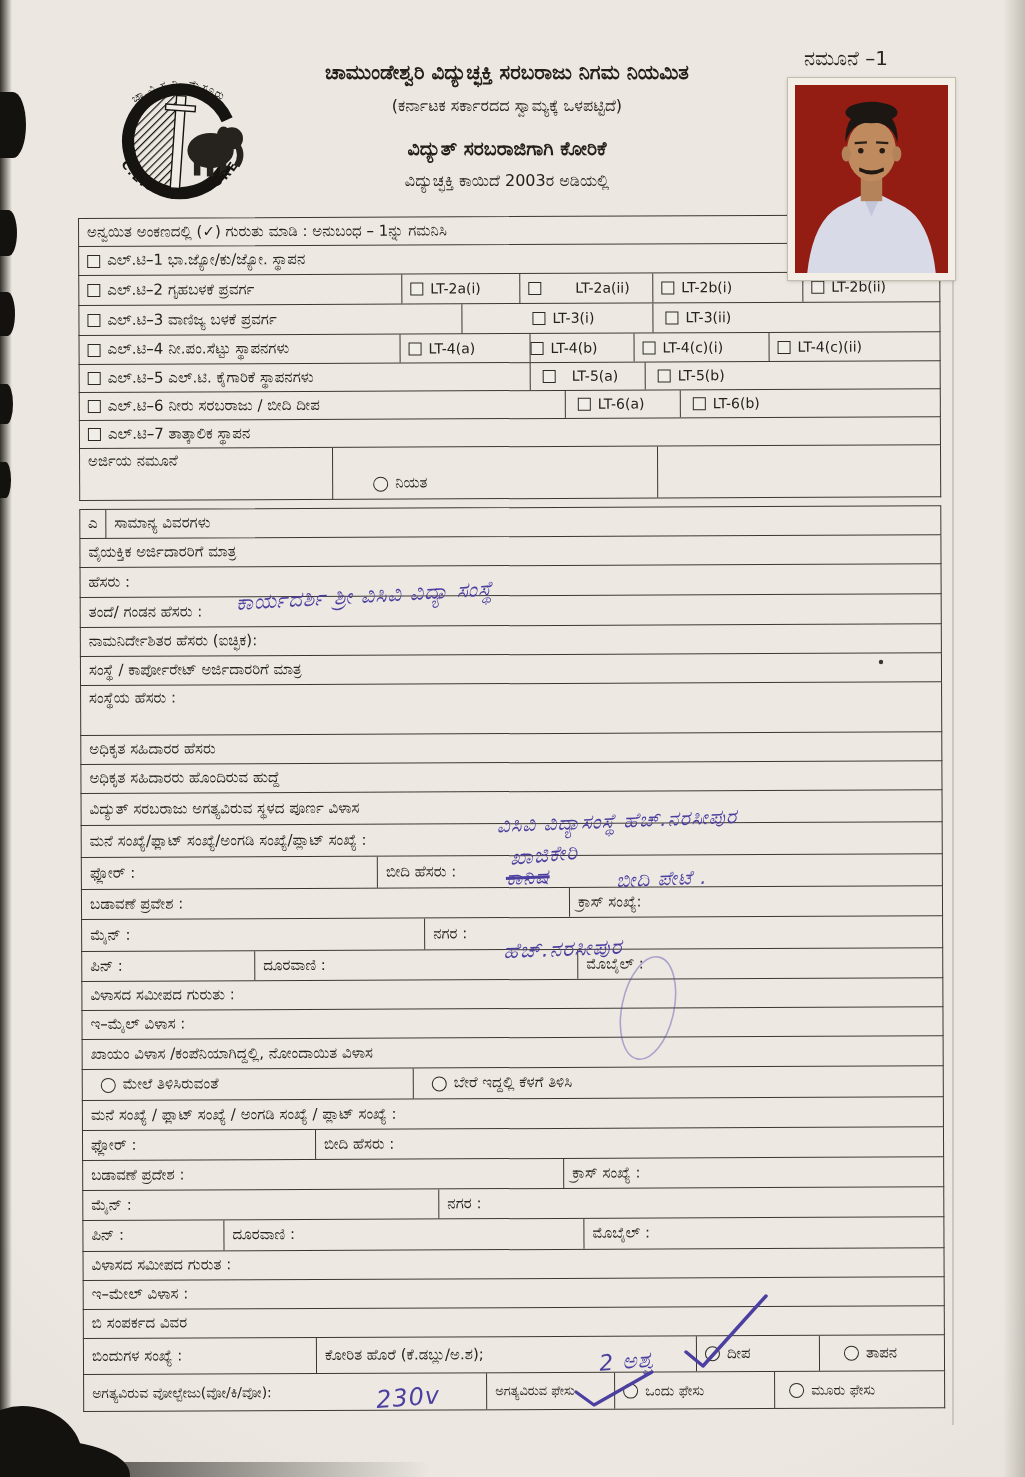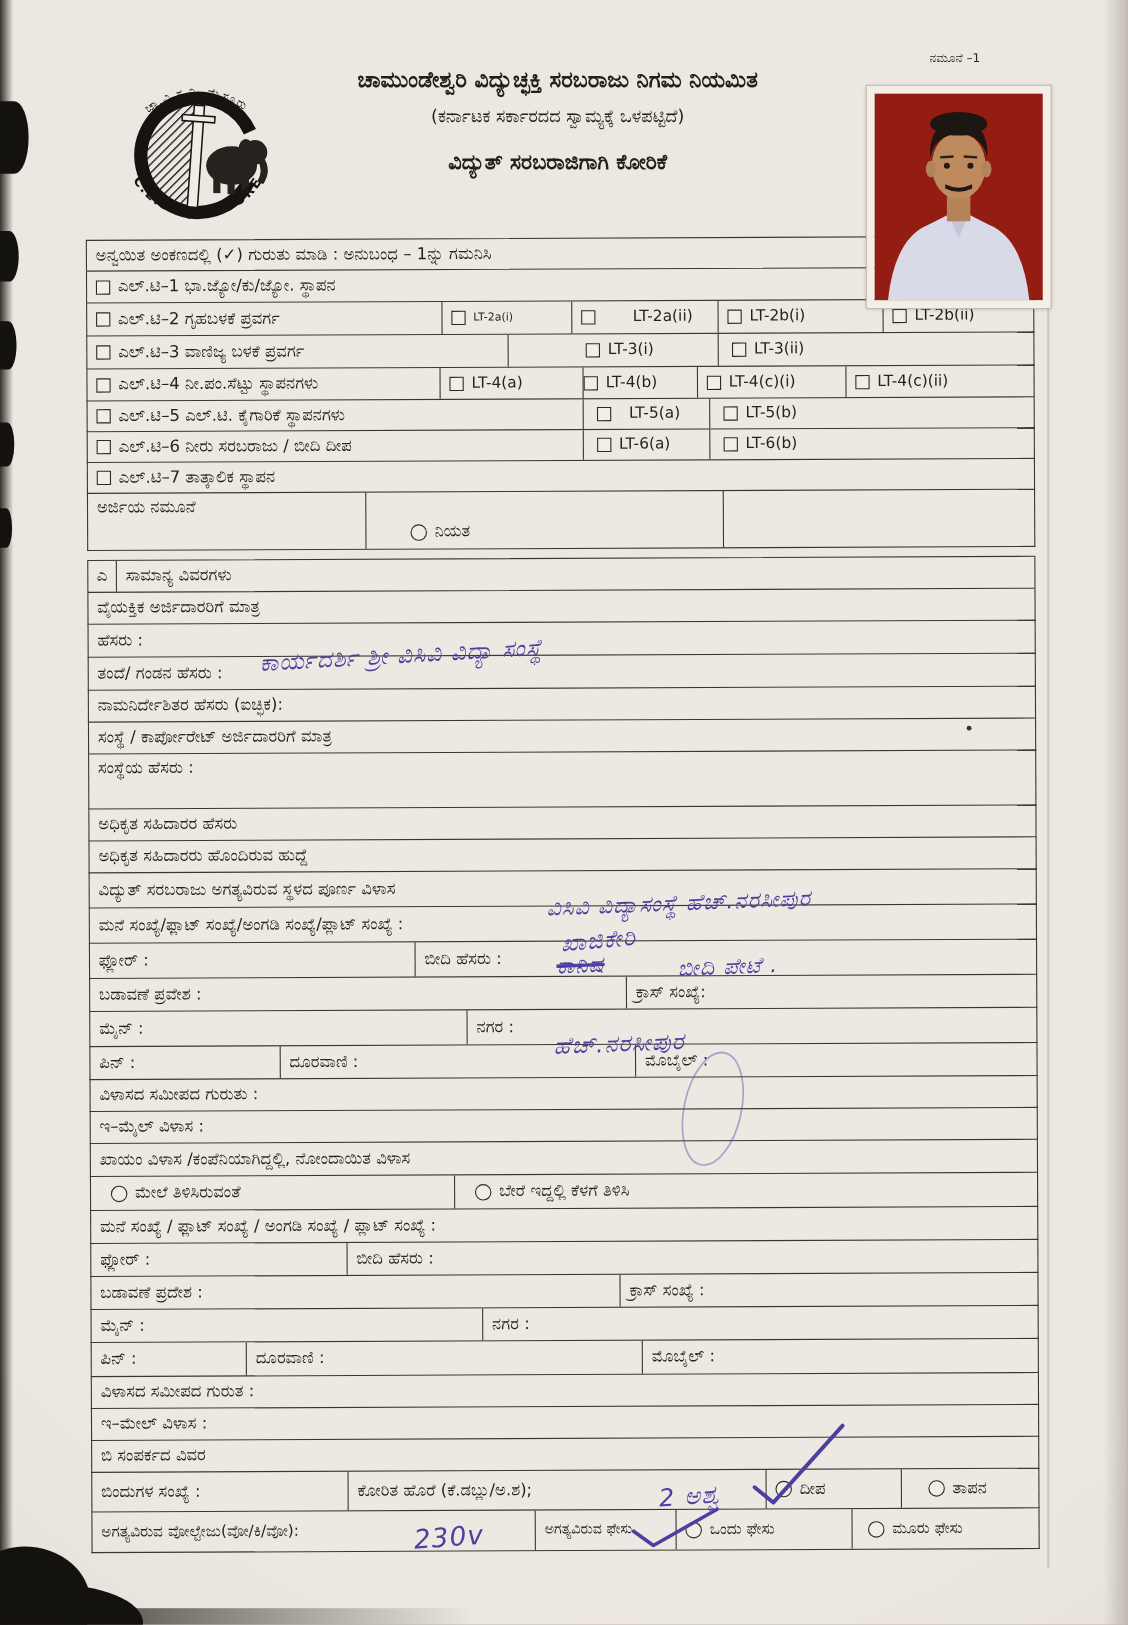--- a/index.html
+++ b/index.html
@@ -22,21 +22,21 @@
   .corner{position:absolute;left:-28px;top:1406px;width:110px;height:92px;background:#14120f;border-radius:50% 60% 40% 50%;}
   .corner2{position:absolute;left:-40px;top:1440px;width:170px;height:70px;background:#14120f;border-radius:50%;}
   .bottom-shade{position:absolute;left:0;top:1462px;width:430px;height:15px;
     background:linear-gradient(to right,rgba(20,18,15,.85),rgba(20,18,15,0));}
   
   .hdr-center{position:absolute;left:262px;top:60px;width:490px;text-align:center;color:#242018;}
   .hl1{font-size:20px;font-weight:700;}
   .hl2{font-size:16px;margin-top:12px;}
   .hl3{font-size:19px;font-weight:700;margin-top:22px;}
   .hl4{font-size:16px;margin-top:11px;}
-  .form-no{position:absolute;left:845px;top:46px;font-size:11px;color:#2a261f;}
+  .form-no{position:absolute;left:804px;top:46px;font-size:20px;color:#2a261f;}
   .logo{position:absolute;left:92px;top:44px;width:176px;height:176px;}
   
   .photo{position:absolute;left:788px;top:78px;width:153px;height:188px;
     border:7px solid #f3efe7;outline:1px solid #c4bcb0;z-index:20;box-shadow:0 1px 4px rgba(0,0,0,.25);}
   
   #form-table{position:absolute;left:78px;top:218px;width:862px;z-index:5;
     transform:rotate(-0.25deg);transform-origin:top left;color:#262220;}
   .frow{display:flex;border:1px solid #3b3631;border-top:none;position:relative;box-sizing:border-box;background:rgba(255,255,255,.06);}
   #form-table .frow:first-child{border-top:1px solid #3b3631;}
   .rowgap{border:none;background:transparent;}
@@ -99,20 +99,21 @@
     </text>
     <text font-size="13" font-weight="bold" fill="#161411" letter-spacing="2">
       <textPath href="#arcBot" startOffset="13%">C.E.S.C, MYSORE</textPath>
     </text>
   </svg>
 
   <div class="hdr-center">
     <div class="hl1">ಚಾಮುಂಡೇಶ್ವರಿ ವಿದ್ಯುಚ್ಛಕ್ತಿ ಸರಬರಾಜು ನಿಗಮ ನಿಯಮಿತ</div>
     <div class="hl2">(ಕರ್ನಾಟಕ ಸರ್ಕಾರದದ ಸ್ವಾಮ್ಯಕ್ಕೆ ಒಳಪಟ್ಟಿದೆ)</div>
     <div class="hl3">ವಿದ್ಯುತ್ ಸರಬರಾಜಿಗಾಗಿ ಕೋರಿಕೆ</div>
+    <div class="hl4">ವಿದ್ಯುಚ್ಛಕ್ತಿ ಕಾಯಿದೆ 2003ರ ಅಡಿಯಲ್ಲಿ</div>
   </div>
   <div class="form-no">ನಮೂನೆ  –1</div>
 
   <div class="photo">
     <svg viewBox="0 0 100 123" width="100%" height="100%" preserveAspectRatio="none">
       <rect width="100" height="123" fill="#8a1a12"></rect>
       <rect width="100" height="123" fill="#a32317" opacity="0.35"></rect>
       <path d="M 8 123 Q 12 86 32 78 L 44 72 L 56 72 L 68 78 Q 88 86 92 123 Z" fill="#d8dae8"></path>
       <path d="M 44 72 L 50 86 L 56 72 Z" fill="#c3c6da"></path>
       <rect x="43" y="58" width="14" height="18" fill="#b5835a"></rect>
@@ -141,21 +142,21 @@
           <span class="lbl">ಎಲ್.ಟಿ–1 ಭಾ.ಜ್ಯೋ/ಕು/ಜ್ಯೋ. ಸ್ಥಾಪನ</span>
         </div>
       </div>
       <div class="frow" style="height: 30px;">
         <div class="fcell" style="width: 322px;">
           <span class="cb"></span>
           <span class="lbl">ಎಲ್.ಟಿ–2 ಗೃಹಬಳಕೆ ಪ್ರವರ್ಗ</span>
         </div>
         <div class="fcell bl" style="width: 118px;">
           <span class="cb"></span>
-          <span class="lbl" style="font-size: 10px;">LT-2a(i)</span>
+          <span class="lbl" style="font-size: 14px;">LT-2a(i)</span>
         </div>
         <div class="fcell bl" style="width: 133px; gap: 34px;">
           <span class="cb"></span>
           <span class="lbl" style="font-size: 14px;">LT-2a(ii)</span>
         </div>
         <div class="fcell bl" style="width: 150px;">
           <span class="cb"></span>
           <span class="lbl" style="font-size: 14px;">LT-2b(i)</span>
         </div>
         <div class="fcell grow bl">
@@ -211,21 +212,21 @@
         <div class="fcell grow bl" style="padding-left: 12px;">
           <span class="cb"></span>
           <span class="lbl" style="font-size: 14px;">LT-5(b)</span>
         </div>
       </div>
       <div class="frow" style="height: 28px;">
         <div class="fcell" style="width: 450px;">
           <span class="cb"></span>
           <span class="lbl">ಎಲ್.ಟಿ–6 ನೀರು ಸರಬರಾಜು / ಬೀದಿ ದೀಪ</span>
         </div>
-        <div class="fcell bl" style="width: 115px; padding-left: 12px;">
+        <div class="fcell bl" style="width: 115px; padding-left: 12px; margin-left: 35px;">
           <span class="cb"></span>
           <span class="lbl" style="font-size: 14px;">LT-6(a)</span>
         </div>
         <div class="fcell grow bl" style="padding-left: 12px;">
           <span class="cb"></span>
           <span class="lbl" style="font-size: 14px;">LT-6(b)</span>
         </div>
       </div>
       <div class="frow" style="height: 28px;">
         <div class="fcell grow">

